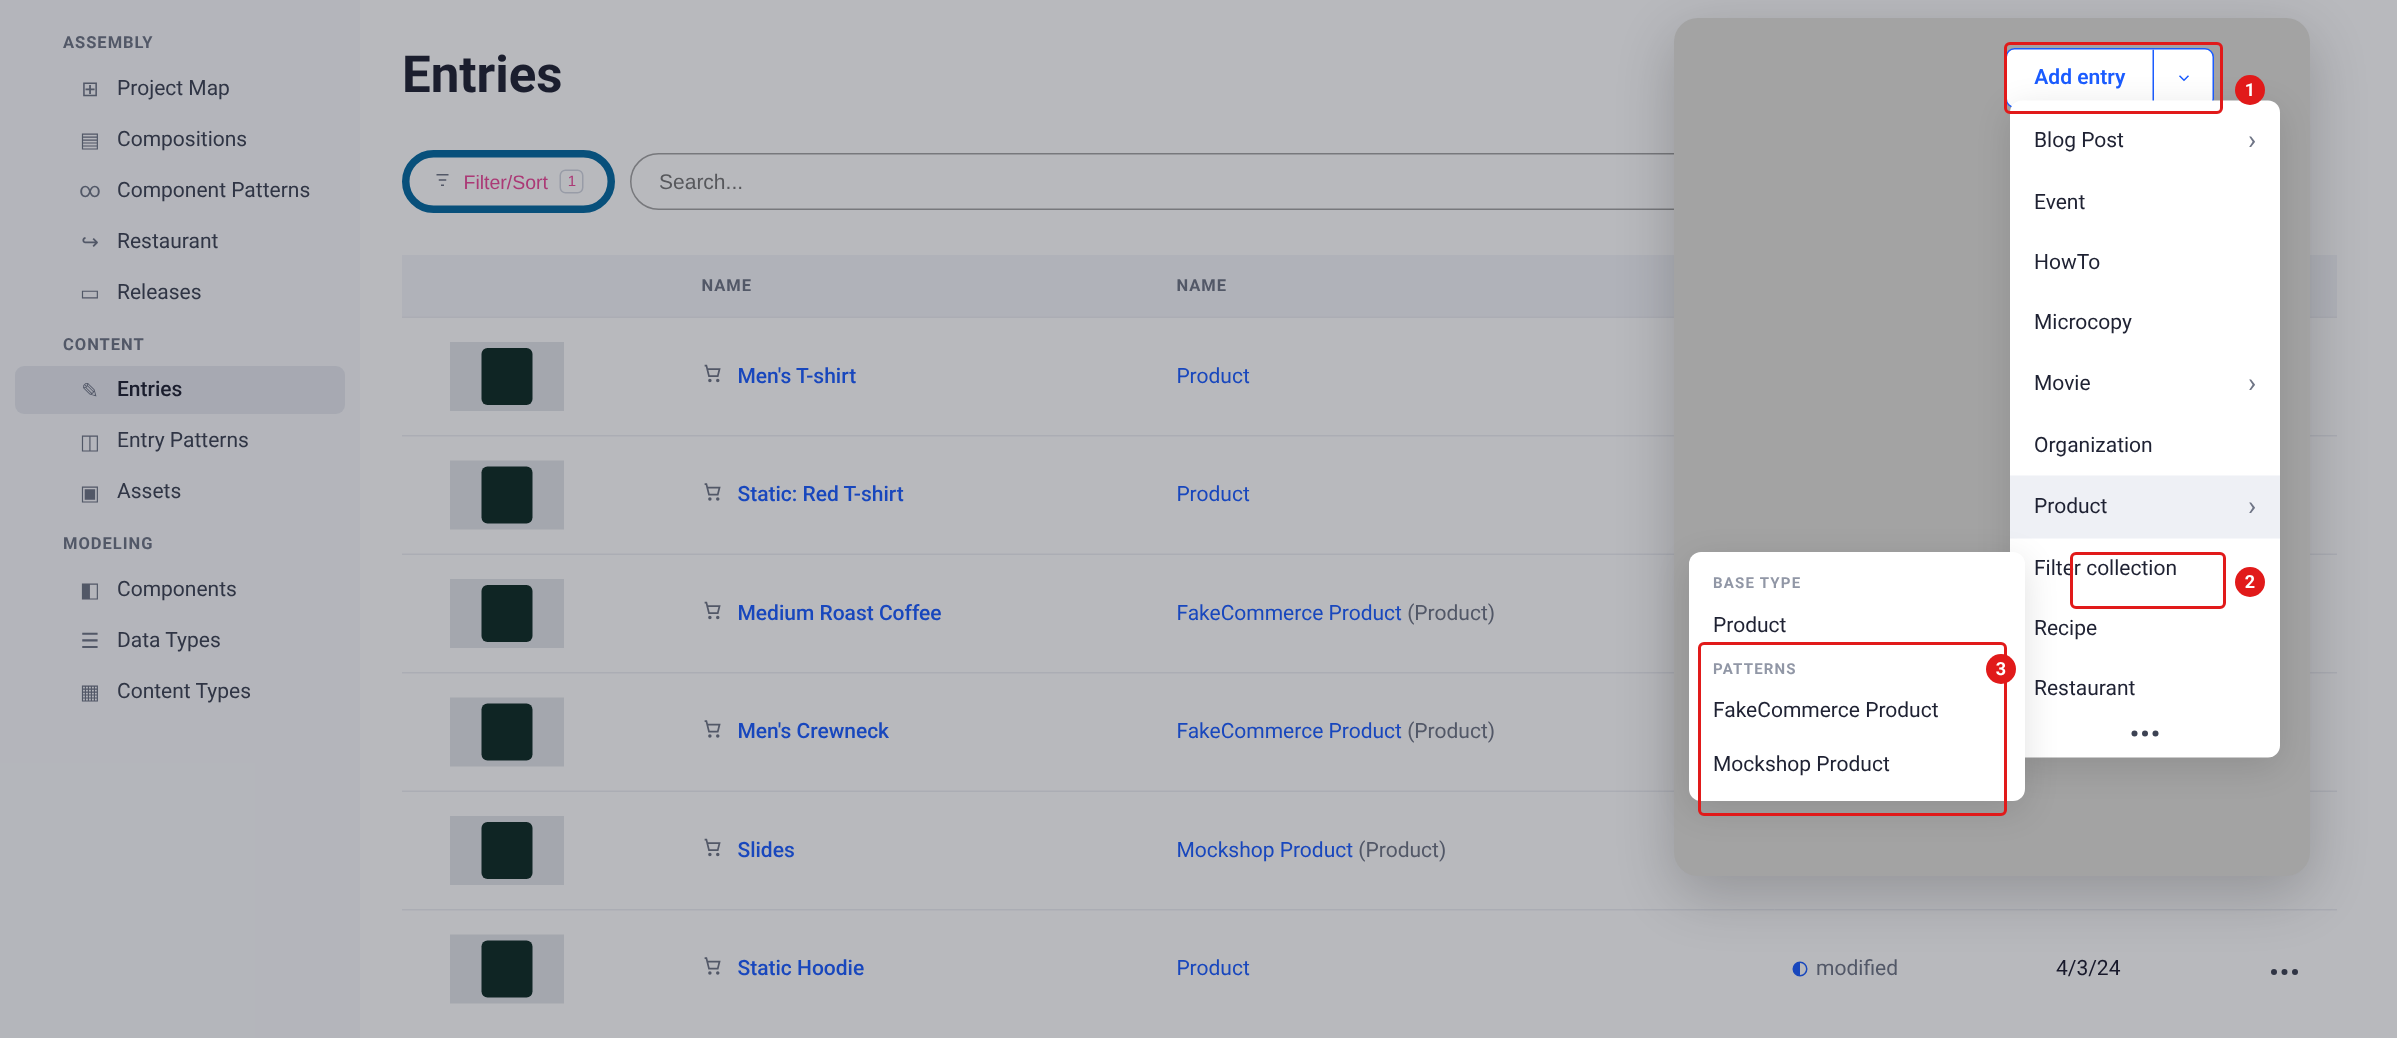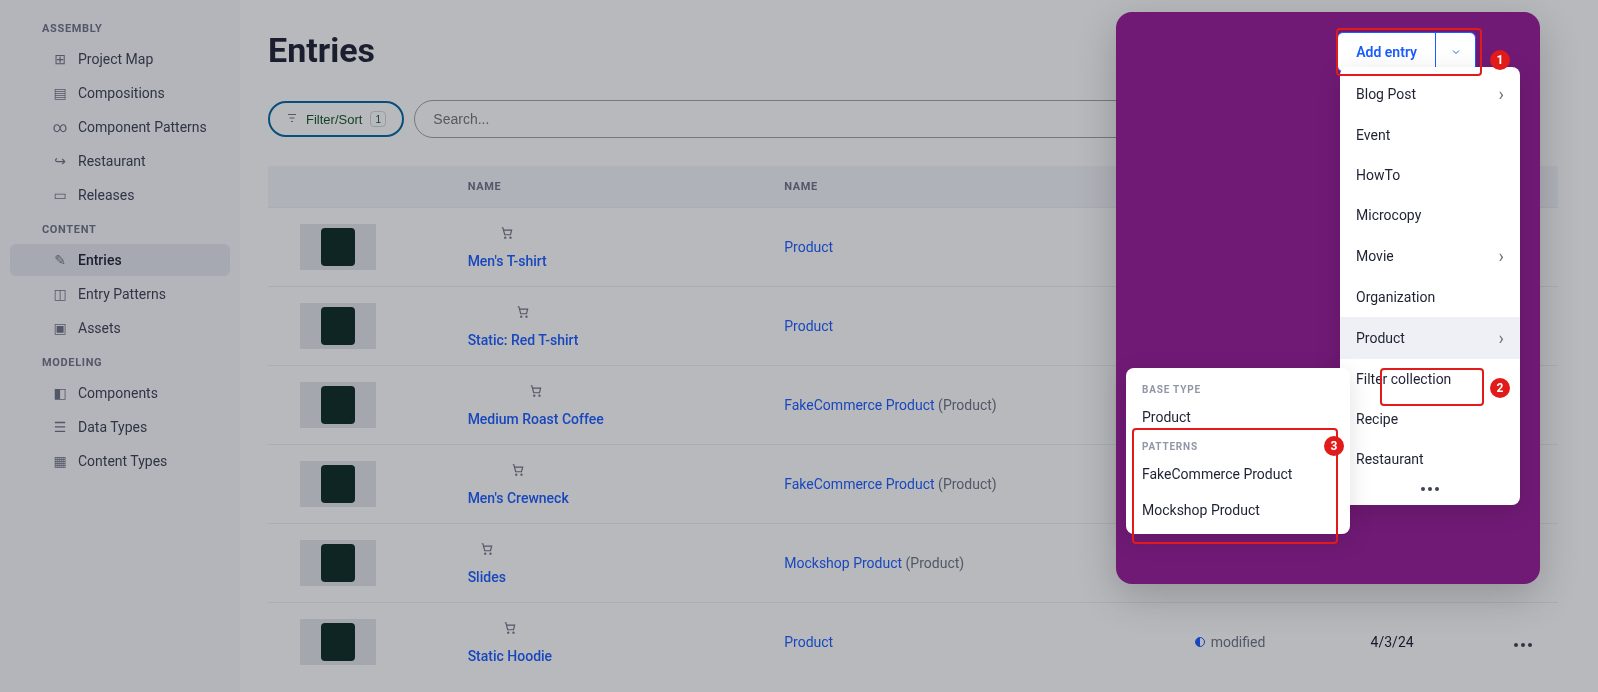--- a/index.html
+++ b/index.html
@@ -64,25 +64,25 @@
   .toolbar {
     display: flex;
     align-items: center;
     gap: 10px;
     margin-bottom: 28px;
   }
   .filter-btn {
     display: inline-flex;
     align-items: center;
     gap: 8px;
-    border: 2px solid #0369a1;
+    border: 5px solid #0369a1;
     border-radius: 999px;
     padding: 8px 16px;
     font-size: 13px;
-    color: #14532d;
+    color: #ec4899;
     background: #fff;
     cursor: pointer;
   }
   .filter-count {
     display: inline-flex;
     min-width: 16px; height: 16px;
     border: 1px solid #d2d6e0;
     border-radius: 4px;
     font-size: 10px;
     align-items: center;
@@ -180,21 +180,20 @@
   .thumb-inner {
     width: 34px; height: 38px;
     background: #0e2b24;
     border-radius: 4px;
   }
 
   .name-cell {
     display: inline-flex;
     align-items: center;
     gap: 10px;
-    flex-direction: column;
   }
   .name-link { color: #1b5cff; font-weight: 500; cursor: pointer; }
   .type-link { color: #1b5cff; cursor: pointer; }
   .type-paren { color: #6e7485; }
 
   .status-cell {
     display: inline-flex;
     align-items: center;
     gap: 6px;
     color: #6e7485;
@@ -212,21 +211,21 @@
     color: #3d4354;
   }
   .more-dots span { width:4px; height:4px; background:#3d4354; border-radius:50%; }
 
   
   .popover-container {
     position: absolute;
     left: 1116px; top: 12px;
     width: 424px;
     height: 572px;
-    background: #701a75;
+    background: #a3a3a3;
     border-radius: 16px;
     box-shadow: 0 12px 40px rgba(0,0,0,0.2);
     z-index: 50;
   }
   .dropdown {
     position: absolute;
     right: 20px; top: 55px;
     width: 180px;
     background: #fff;
     border-radius: 8px;

